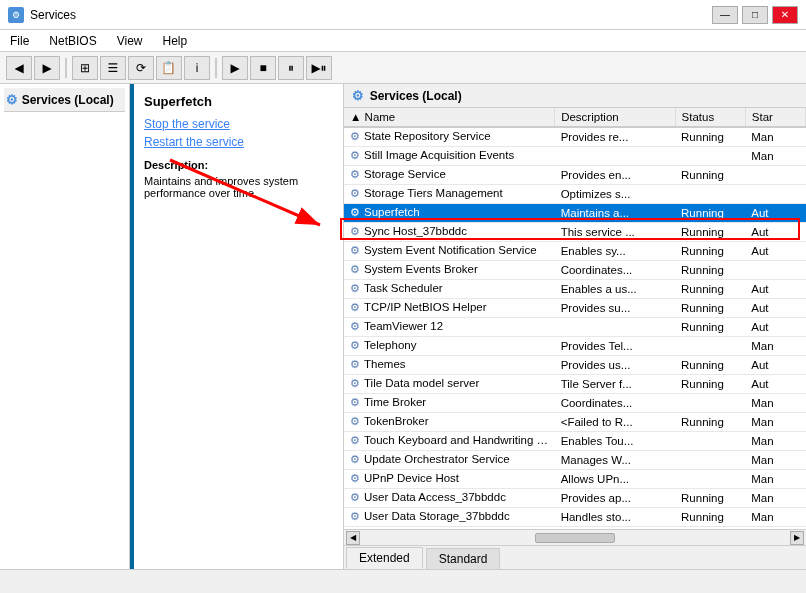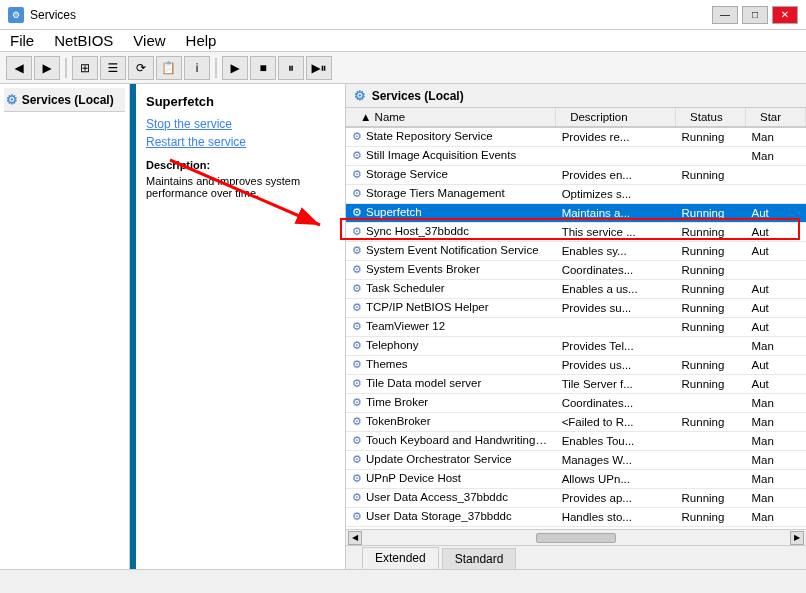--- a/index.html
+++ b/index.html
@@ -44,21 +44,21 @@
     .menu-bar {
       background: #fff;
       display: flex;
       align-items: center;
       padding: 2px 6px;
       height: 22px;
       border-bottom: 1px solid #ccc;
       gap: 12px;
     }
     .menu-item {
-      font-size: 15px;
+      font-size: 12px;
       cursor: pointer;
       padding: 1px 4px;
     }
 
     
     .toolbar {
       background: #f5f5f5;
       display: flex;
       align-items: center;
       padding: 3px 6px;
@@ -157,21 +157,21 @@
       width: 100%;
       border-collapse: collapse;
       font-size: 11.5px;
     }
     thead tr {
       background: #f0f0f0;
       border-bottom: 2px solid #ccc;
     }
     thead th {
       text-align: left;
-      padding: 3px 14px;
+      padding: 3px 6px;
       font-weight: normal;
       border-right: 1px solid #ddd;
       cursor: pointer;
       white-space: nowrap;
     }
     tbody tr {
       border-bottom: 1px solid #e8e8e8;
       cursor: pointer;
     }
     tbody td {
@@ -198,21 +198,21 @@
       font-size: 12px;
     }
 
     
     .bottom-tabs {
       height: 24px;
       background: #f0f0f0;
       display: flex;
       align-items: flex-end;
       border-top: 1px solid #ccc;
-      padding: 0 16px;
+      padding: 0 2px;
     }
     .tab {
       padding: 3px 12px;
       font-size: 12px;
       border: 1px solid #ccc;
       border-bottom: none;
       background: #e0e0e0;
       cursor: pointer;
       margin-right: 3px;
     }
@@ -316,21 +316,21 @@
 
   <div style="display:flex; height: calc(593px - 30px - 22px - 32px - 24px); background:#fff;">
 
     <div class="left-nav">
       <div style="display:flex; align-items:center; gap:4px; padding:4px 2px; background:#f0f0f0; border-bottom:1px solid #ccc; font-size:12px; font-weight:bold;">
         <span style="color:#4a90d9; font-size:13px;">⚙</span>
         <span>Services (Local)</span>
       </div>
     </div>
 
-    <div class="content-area" style="border-left:6px solid #0369a1;">
+    <div class="content-area" style="border-left:4px solid #0369a1;">
 
       <div class="service-panel">
         <h3>Superfetch</h3>
         <a>Stop the service</a>
         <a>Restart the service</a>
         <div class="desc-label">Description:</div>
         <div class="desc-text">Maintains and improves system performance over time.</div>
       </div>
 
       <div class="services-area">

